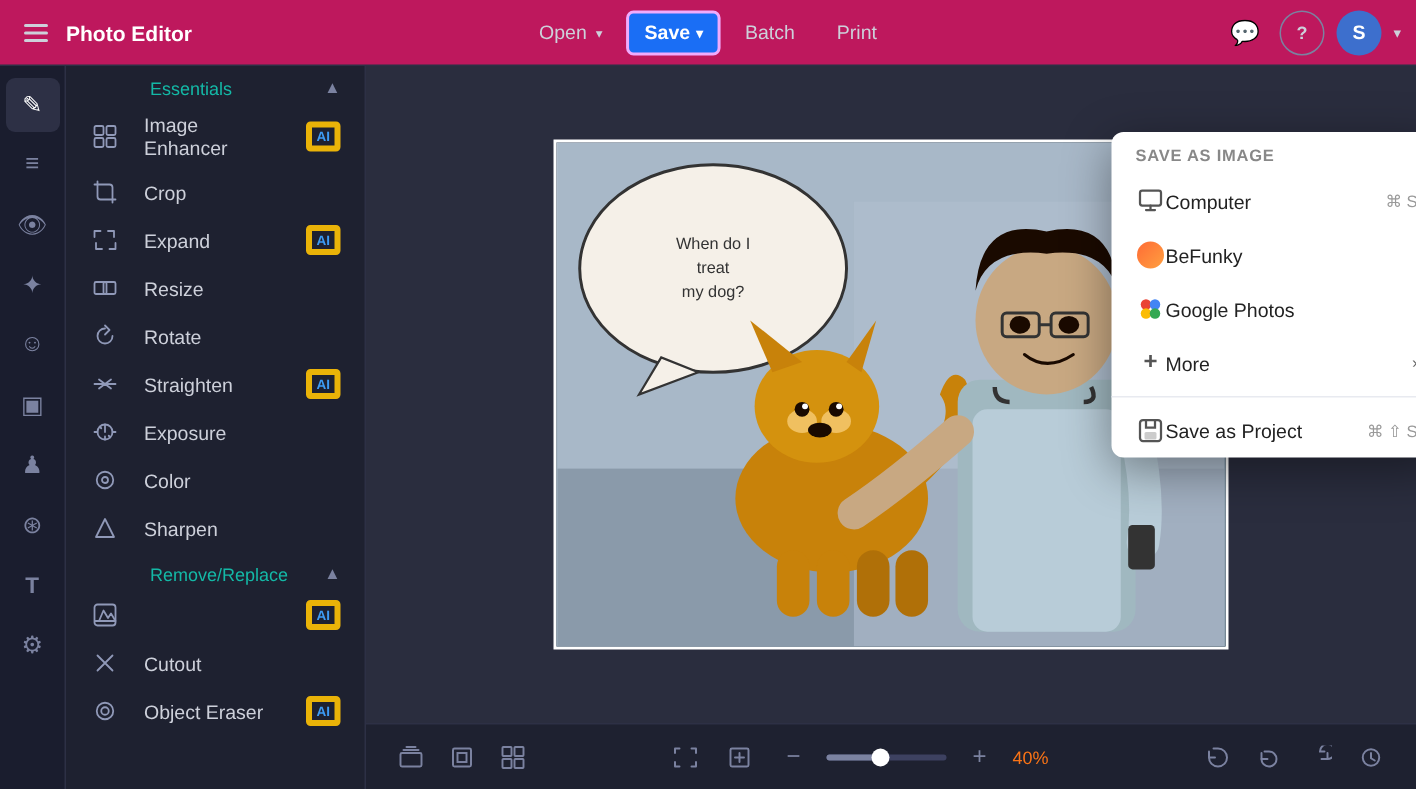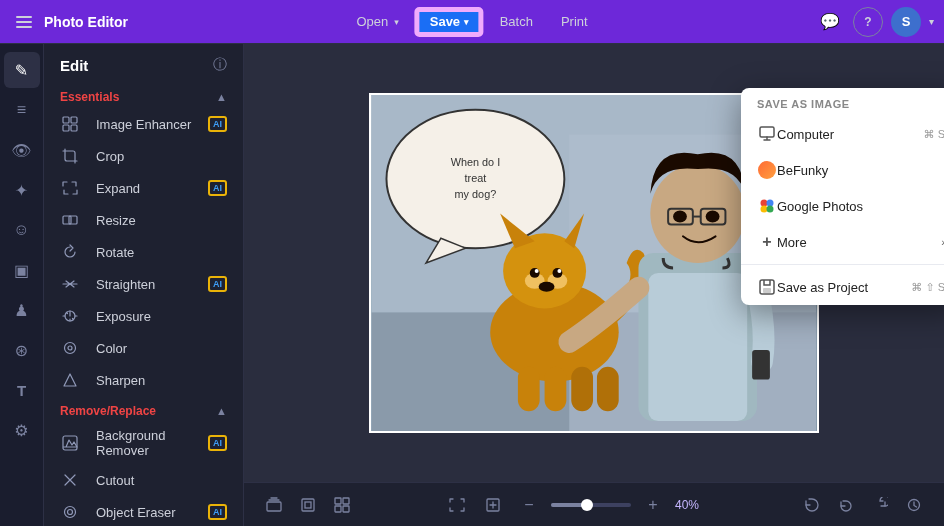--- a/index.html
+++ b/index.html
@@ -10,21 +10,21 @@
       font-family: -apple-system, BlinkMacSystemFont, 'Segoe UI', sans-serif;
       color: #cdd0da;
       overflow: hidden;
       display: flex;
       flex-direction: column;
     }
 
     
     .topbar {
       height: 44px;
-      background: #6d28d9;
+      background: #be185d;
       border-bottom: 1px solid #2d3045;
       display: flex;
       align-items: center;
       padding: 0 10px;
       flex-shrink: 0;
       position: relative;
       z-index: 100;
     }
     .topbar-left {
       display: flex;
@@ -176,24 +176,25 @@
     }
     .section-header {
       padding: 8px 16px 4px;
       display: flex;
       align-items: center;
       justify-content: space-between;
       cursor: pointer;
     }
     .section-title {
       font-size: 12px;
-      font-weight: 700;
-      color: #ef4444;
+      font-weight: 400;
+      color: #14b8a6;
       text-transform: none;
       letter-spacing: 0;
+      margin-left: 40px;
     }
     .section-chevron {
       color: #7b82a0;
       font-size: 11px;
     }
     .tool-item {
       display: flex;
       align-items: center;
       padding: 6px 16px;
       cursor: pointer;
@@ -212,21 +213,21 @@
     }
     .tool-label {
       font-size: 13px;
       color: #cdd0da;
     }
     .ai-badge {
       margin-left: auto;
       font-size: 9px;
       font-weight: 700;
       color: #3d9cf5;
-      border: 2px solid #eab308;
+      border: 4px solid #eab308;
       border-radius: 3px;
       padding: 1px 3px;
       text-align: center;
     }
 
     
     .canvas-area {
       flex: 1;
       background: #2a2d3e;
       display: flex;
@@ -312,21 +313,21 @@
       height: 12px;
       background: #ffffff;
       border-radius: 50%;
       position: absolute;
       top: -4px;
       left: 38%;
       cursor: pointer;
     }
     .zoom-percent {
       font-size: 12px;
-      color: #c4b5fd;
+      color: #f97316;
       min-width: 36px;
     }
     .dropdown-menu {
       position: absolute;
       top: 44px;
       left: 497px;
       width: 220px;
       background: #ffffff;
       border-radius: 8px;
       box-shadow: 0 8px 32px rgba(0,0,0,0.4);
@@ -374,21 +375,21 @@
       background: #e8eaf0;
       margin: 4px 0;
     }
     
     .icon-computer { color: #555; }
 
     .topbar-save-btn {
       height: 30px;
       padding: 0 10px;
       background: #1a6ef5;
-      border: 5px solid #f0abfc;
+      border: 2px solid #f0abfc;
       border-radius: 5px;
       color: #fff;
       font-size: 13px;
       font-weight: 600;
       cursor: pointer;
       display: flex;
       align-items: center;
       gap: 4px;
     }
 
@@ -447,24 +448,20 @@
     <button class="icon-sidebar-btn">✦</button>
     <button class="icon-sidebar-btn">☺</button>
     <button class="icon-sidebar-btn">▣</button>
     <button class="icon-sidebar-btn">♟</button>
     <button class="icon-sidebar-btn">⊛</button>
     <button class="icon-sidebar-btn" style="font-size:15px;font-weight:700;">T</button>
     <button class="icon-sidebar-btn">⚙</button>
   </div>
 
   <div class="tools-panel">
-    <div class="tools-header">
-      <span class="tools-title">Edit</span>
-      <span class="tools-info-icon">ⓘ</span>
-    </div>
 
     <div class="section-header">
       <span class="section-title">Essentials</span>
       <span class="section-chevron">▲</span>
     </div>
 
     <div class="tool-item">
       <span class="tool-icon">
         <svg width="16" height="16" viewBox="0 0 16 16" fill="none">
             <rect x="1" y="1" width="6" height="6" rx="1" stroke="#9099b8" stroke-width="1.2"></rect>
@@ -561,21 +558,20 @@
       <span class="section-chevron">▲</span>
     </div>
 
     <div class="tool-item">
       <span class="tool-icon">
         <svg width="16" height="16" viewBox="0 0 16 16" fill="none">
             <rect x="1" y="1" width="14" height="14" rx="2" stroke="#9099b8" stroke-width="1.2"></rect>
             <path d="M4 12L7 5l3 5 2-3 3 5H1" stroke="#9099b8" stroke-width="1.2" stroke-linejoin="round"></path>
           </svg>
       </span>
-      <span class="tool-label">Background Remover</span>
       <span class="ai-badge">AI</span>
     </div>
 
     <div class="tool-item">
       <span class="tool-icon">
         <svg width="16" height="16" viewBox="0 0 16 16" fill="none">
             <path d="M3 3l10 10M3 13L13 3" stroke="#9099b8" stroke-width="1.2" stroke-linecap="round"></path>
           </svg>
       </span>
       <span class="tool-label">Cutout</span>

